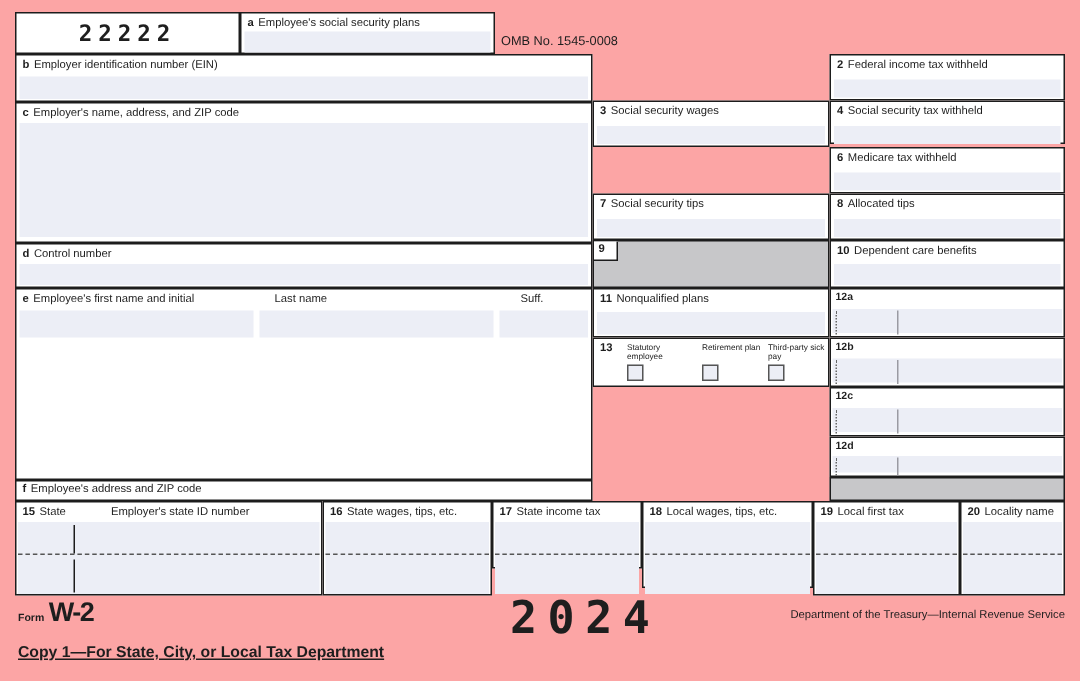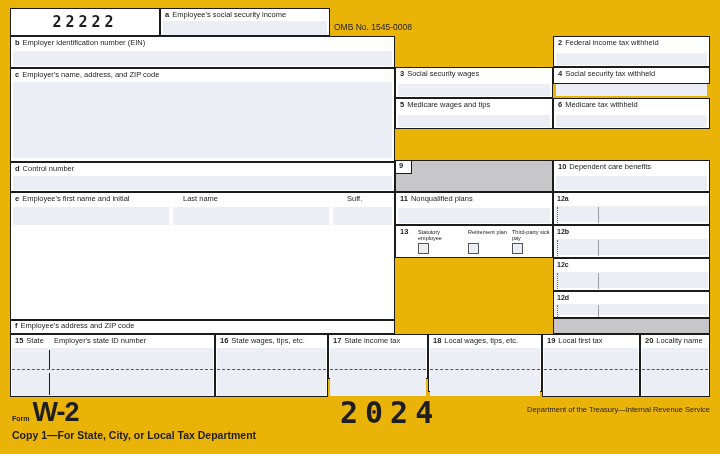--- a/index.html
+++ b/index.html
@@ -1,16 +1,16 @@
 <!DOCTYPE html>
 <html><head>
 <meta charset="utf-8">
 <style>
   html,body{margin:0;padding:0;background:#ffffff;}
-  #page{position:relative;width:720px;height:454px;background:#eab308;overflow:hidden;
+  #page{position:relative;width:720px;height:454px;background:#fca5a5;overflow:hidden;
         font-family:"Liberation Sans", sans-serif;color:#1e1e1e;}
   .cell{position:absolute;box-sizing:border-box;border:1px solid #1c1c1c;background:#ffffff;}
   .lbl{position:absolute;top:2px;left:4px;font-size:7.5px;line-height:1.1;color:#1e1e1e;white-space:nowrap;}
   .lbl .num{font-weight:bold;margin-right:3px;}
   .field{position:absolute;background:#eceef6;}
   .vline{position:absolute;width:1px;background:#1c1c1c;}
   .dashline{border-bottom:1px dashed #555;}
   .lbl12{position:absolute;top:2px;left:3px;font-size:7px;font-weight:bold;}
   .code-dots{position:absolute;width:0;border-left:1px dotted #666;}
   .divider12{position:absolute;width:1px;background:#9a9aa2;}
@@ -19,37 +19,37 @@
   .cb{width:9px;height:9px;border:1px solid #555;background:#eceef6;margin-top:1px;}
   .chip9{position:absolute;left:0;top:0;width:16px;height:13px;background:#fff;
          border-right:1px solid #1c1c1c;border-bottom:1px solid #1c1c1c;
          font-size:7.5px;font-weight:bold;padding-left:3px;box-sizing:border-box;}
   .graybg{background:#c7c7c9;}
   .code-text{font-family:"DejaVu Sans Mono", monospace;font-weight:bold;}
   #f-ctrl{display:flex;align-items:center;justify-content:center;font-size:15px;letter-spacing:4px;}
   .omb{position:absolute;font-size:8.5px;color:#1e1e1e;}
   .footer-left{position:absolute;left:12px;top:399px;display:flex;align-items:baseline;}
   .form-word{font-size:7px;font-weight:bold;margin-right:3px;}
-  .form-number{font-size:27px;font-weight:bold;letter-spacing:-1px;line-height:1;}
+  .form-number{font-size:18px;font-weight:bold;letter-spacing:-1px;line-height:1;}
   .form-title{font-size:13.5px;font-weight:bold;margin-left:10px;}
   .year{position:absolute;left:340px;top:398px;font-size:30px;letter-spacing:7px;line-height:1;}
   .agency{position:absolute;right:10px;top:405px;font-size:7.5px;text-align:right;}
-  .copy-line{position:absolute;left:12px;top:429px;font-size:10.5px;font-weight:bold;}
+  .copy-line{position:absolute;left:12px;top:429px;font-size:10.5px;font-weight:bold;text-decoration:underline;}
   .sublbl{font-size:7.5px;}
 </style>
 </head>
 <body>
 
 <div id="page">
 
   <div class="cell code-text" id="f-ctrl" style="left:10px;top:8px;width:150px;height:28px">22222</div>
 
   <div class="cell" style="left:160px;top:8px;width:170px;height:28px">
     <div class="lbl">
-      <span class="num">a</span><span>Employee's social security income</span>
+      <span class="num">a</span><span>Employee's social security plans</span>
     </div>
     <div class="field" style="left:2px;right:2px;top:12px;height:14px"></div>
   </div>
 
   <div class="omb" style="left:334px;top:22px">OMB No. 1545-0008</div>
 
   <div class="cell" style="left:10px;top:36px;width:385px;height:32px">
     <div class="lbl">
       <span class="num">b</span><span>Employer identification number (EIN)</span>
     </div>
@@ -88,30 +88,34 @@
   </div>
 
   <div class="cell" style="left:553px;top:36px;width:157px;height:31px">
     <div class="lbl"><span class="num">2</span><span>Federal income tax withheld</span></div>
     <div class="field" style="left:2px;right:2px;top:16px;height:12px"></div>
   </div>
   <div class="cell" style="left:395px;top:67px;width:158px;height:31px">
     <div class="lbl"><span class="num">3</span><span>Social security wages</span></div>
     <div class="field" style="left:2px;right:2px;top:16px;height:12px"></div>
   </div>
-  <div class="cell" style="left:553px;top:67px;width:157px;height:17px">
+  <div class="cell" style="left:553px;top:67px;width:157px;height:29px">
     <div class="lbl"><span class="num">4</span><span>Social security tax withheld</span></div>
-    <div class="field" style="left:2px;right:2px;top:16px;height:12px"></div>
-  </div>
-  <div class="cell" style="left:395px;top:98px;width:158px;height:31px">
-    <div class="lbl"><span class="num">5</span><span>Medicare wages and tips</span></div>
     <div class="field" style="left:2px;right:2px;top:16px;height:12px"></div>
   </div>
   <div class="cell" style="left:553px;top:98px;width:157px;height:31px">
     <div class="lbl"><span class="num">6</span><span>Medicare tax withheld</span></div>
+    <div class="field" style="left:2px;right:2px;top:16px;height:12px"></div>
+  </div>
+  <div class="cell" style="left:395px;top:129px;width:158px;height:31px">
+    <div class="lbl"><span class="num">7</span><span>Social security tips</span></div>
+    <div class="field" style="left:2px;right:2px;top:16px;height:12px"></div>
+  </div>
+  <div class="cell" style="left:553px;top:129px;width:157px;height:31px">
+    <div class="lbl"><span class="num">8</span><span>Allocated tips</span></div>
     <div class="field" style="left:2px;right:2px;top:16px;height:12px"></div>
   </div>
 
   <div class="cell graybg" style="left:395px;top:160px;width:158px;height:32px">
     <div class="chip9">9</div>
   </div>
   <div class="cell" style="left:553px;top:160px;width:157px;height:32px">
     <div class="lbl"><span class="num">10</span><span>Dependent care benefits</span></div>
     <div class="field" style="left:2px;right:2px;top:15px;height:14px"></div>
   </div>
@@ -159,21 +163,21 @@
     <div class="lbl12">12d</div>
     <div class="field" style="left:1px;right:1px;top:12px;bottom:2px"></div>
     <div class="code-dots" style="left:3px;top:13px;height:12px"></div>
     <div class="divider12" style="left:44px;top:13px;height:12px"></div>
   </div>
   <div class="cell graybg" style="left:553px;top:318px;width:157px;height:16px"></div>
 
   <div class="cell" style="left:10px;top:334px;width:205px;height:63px">
     <div class="lbl">
       <span class="num">15</span><span>State</span>
-      <span class="sublbl" style="margin-left:8px">Employer's state ID number</span>
+      <span class="sublbl" style="margin-left:28px">Employer's state ID number</span>
     </div>
     <div class="field dashline" style="left:1px;right:1px;top:13px;height:21px"></div>
     <div class="field" style="left:1px;right:1px;top:35px;height:26px"></div>
     <div class="vline" style="left:38px;top:15px;height:19px"></div>
     <div class="vline" style="left:38px;top:38px;height:22px"></div>
   </div>
   <div class="cell" style="left:215px;top:334px;width:113px;height:63px">
     <div class="lbl"><span class="num">16</span><span>State wages, tips, etc.</span></div>
     <div class="field dashline" style="left:1px;right:1px;top:13px;height:21px"></div>
     <div class="field" style="left:1px;right:1px;top:35px;height:26px"></div>

